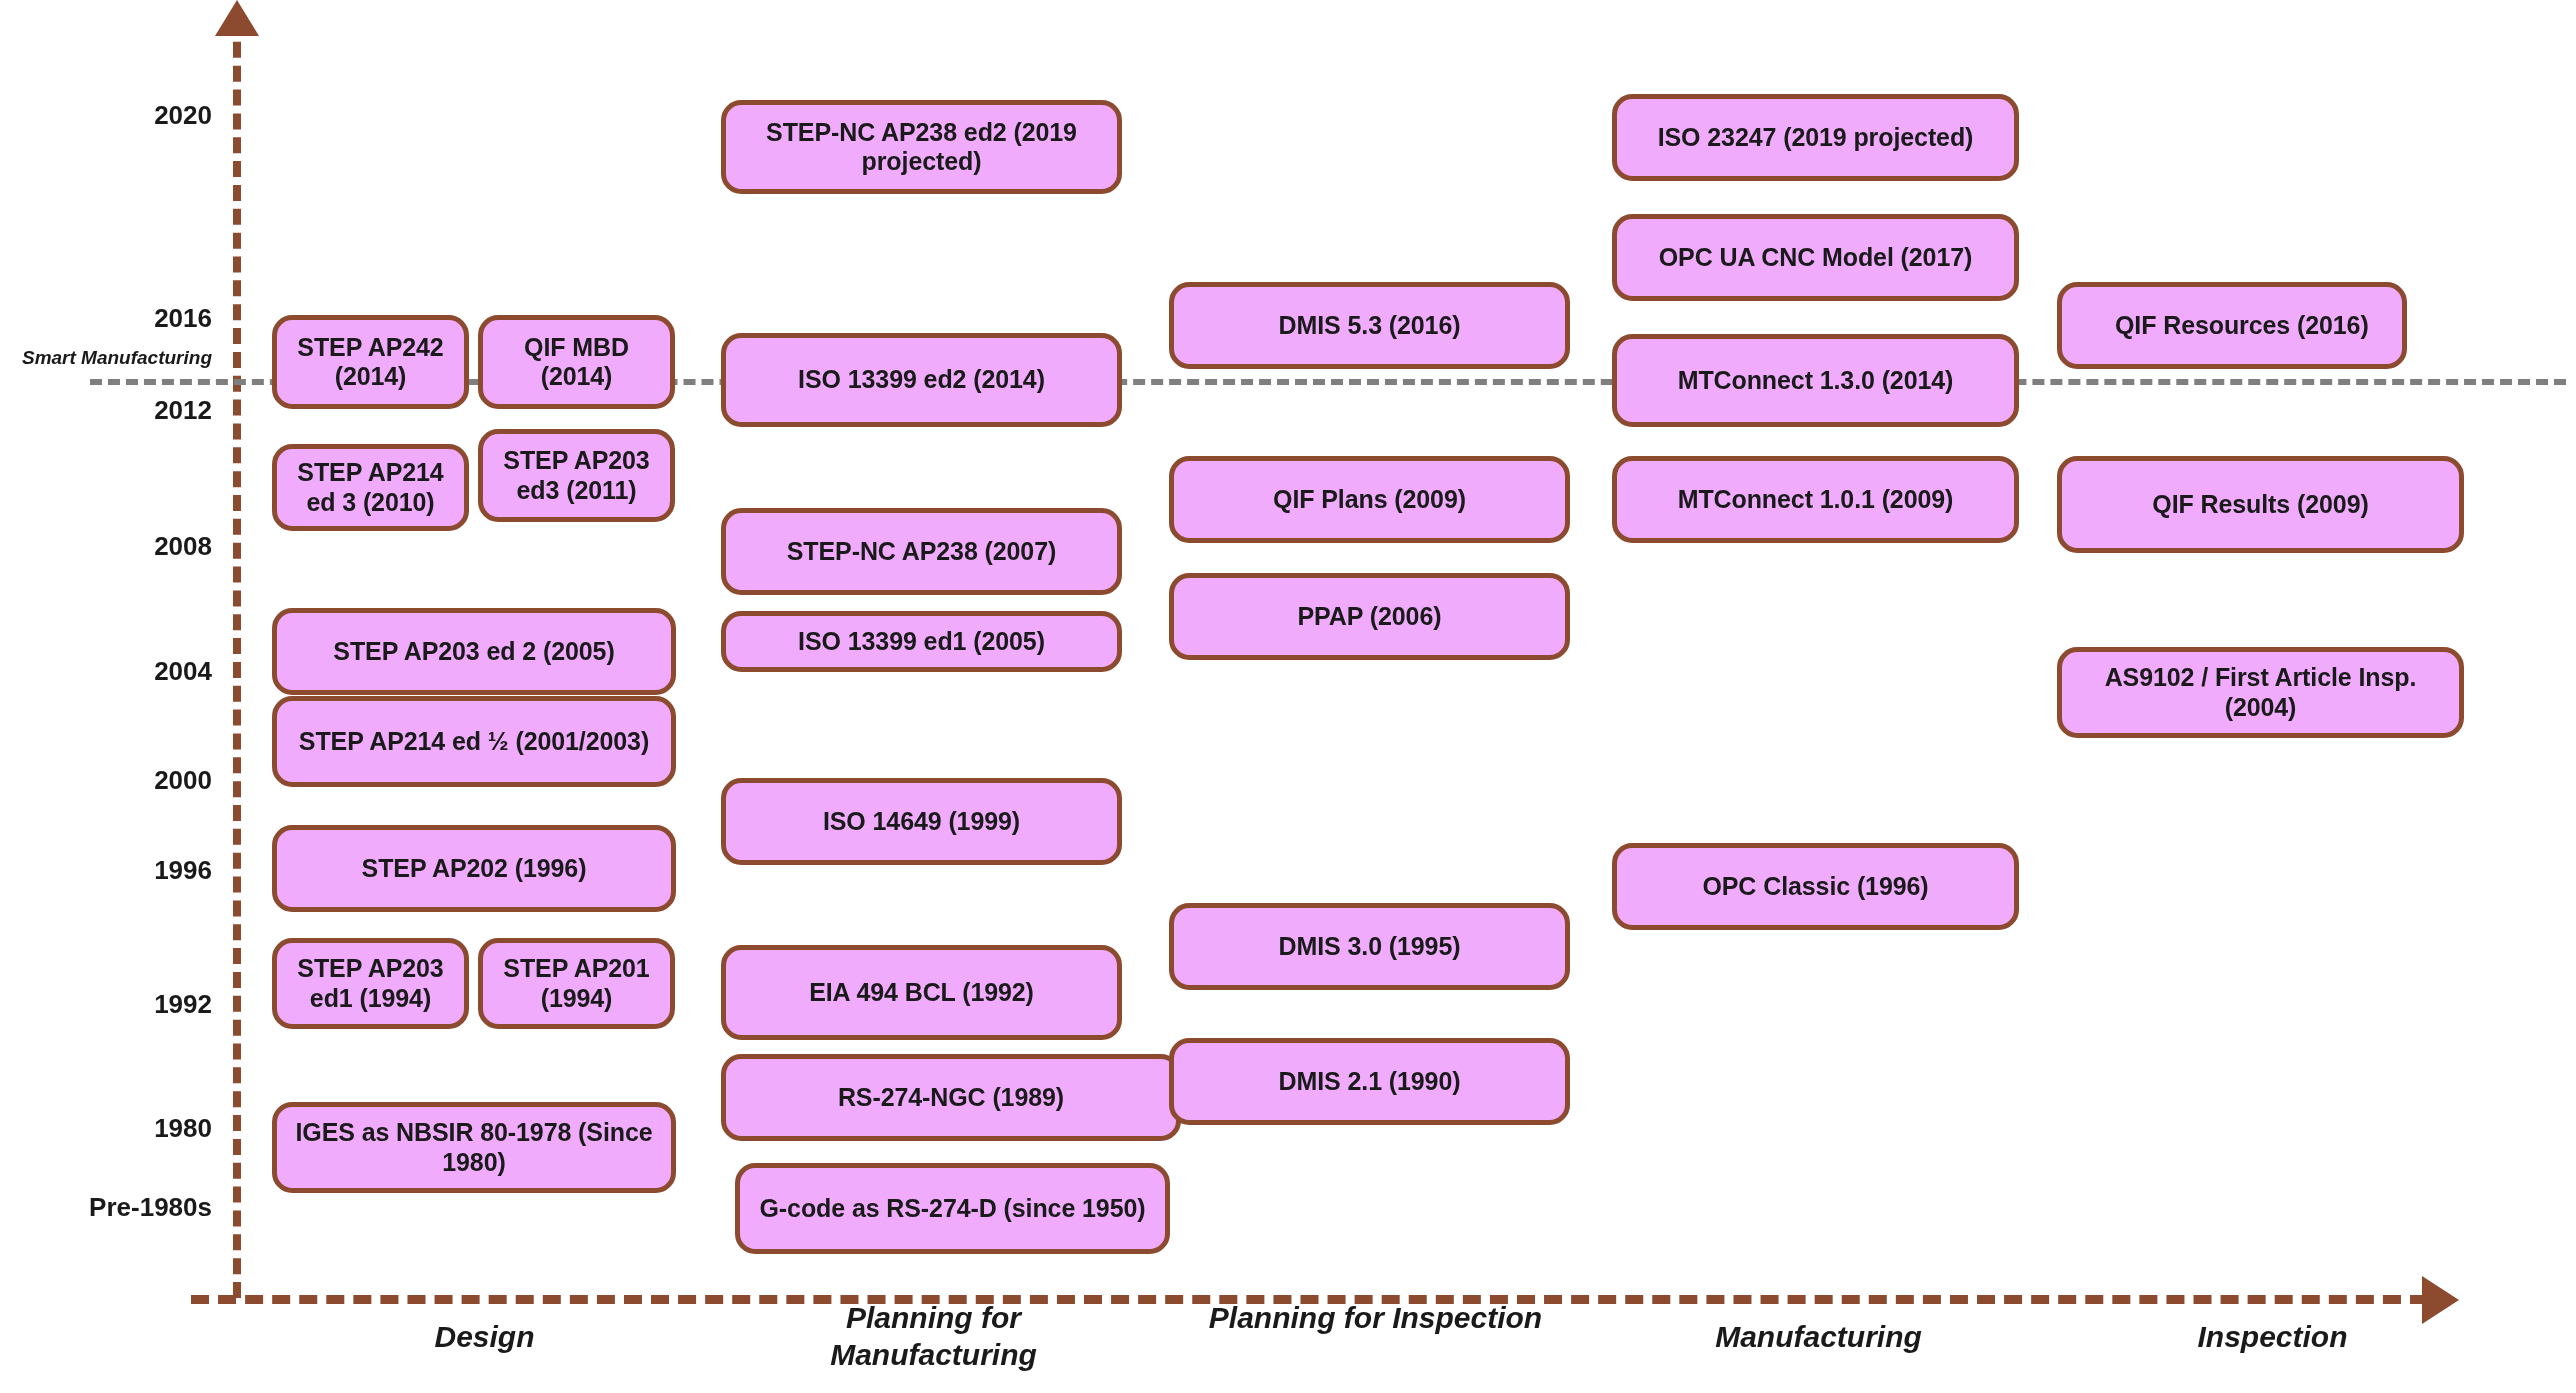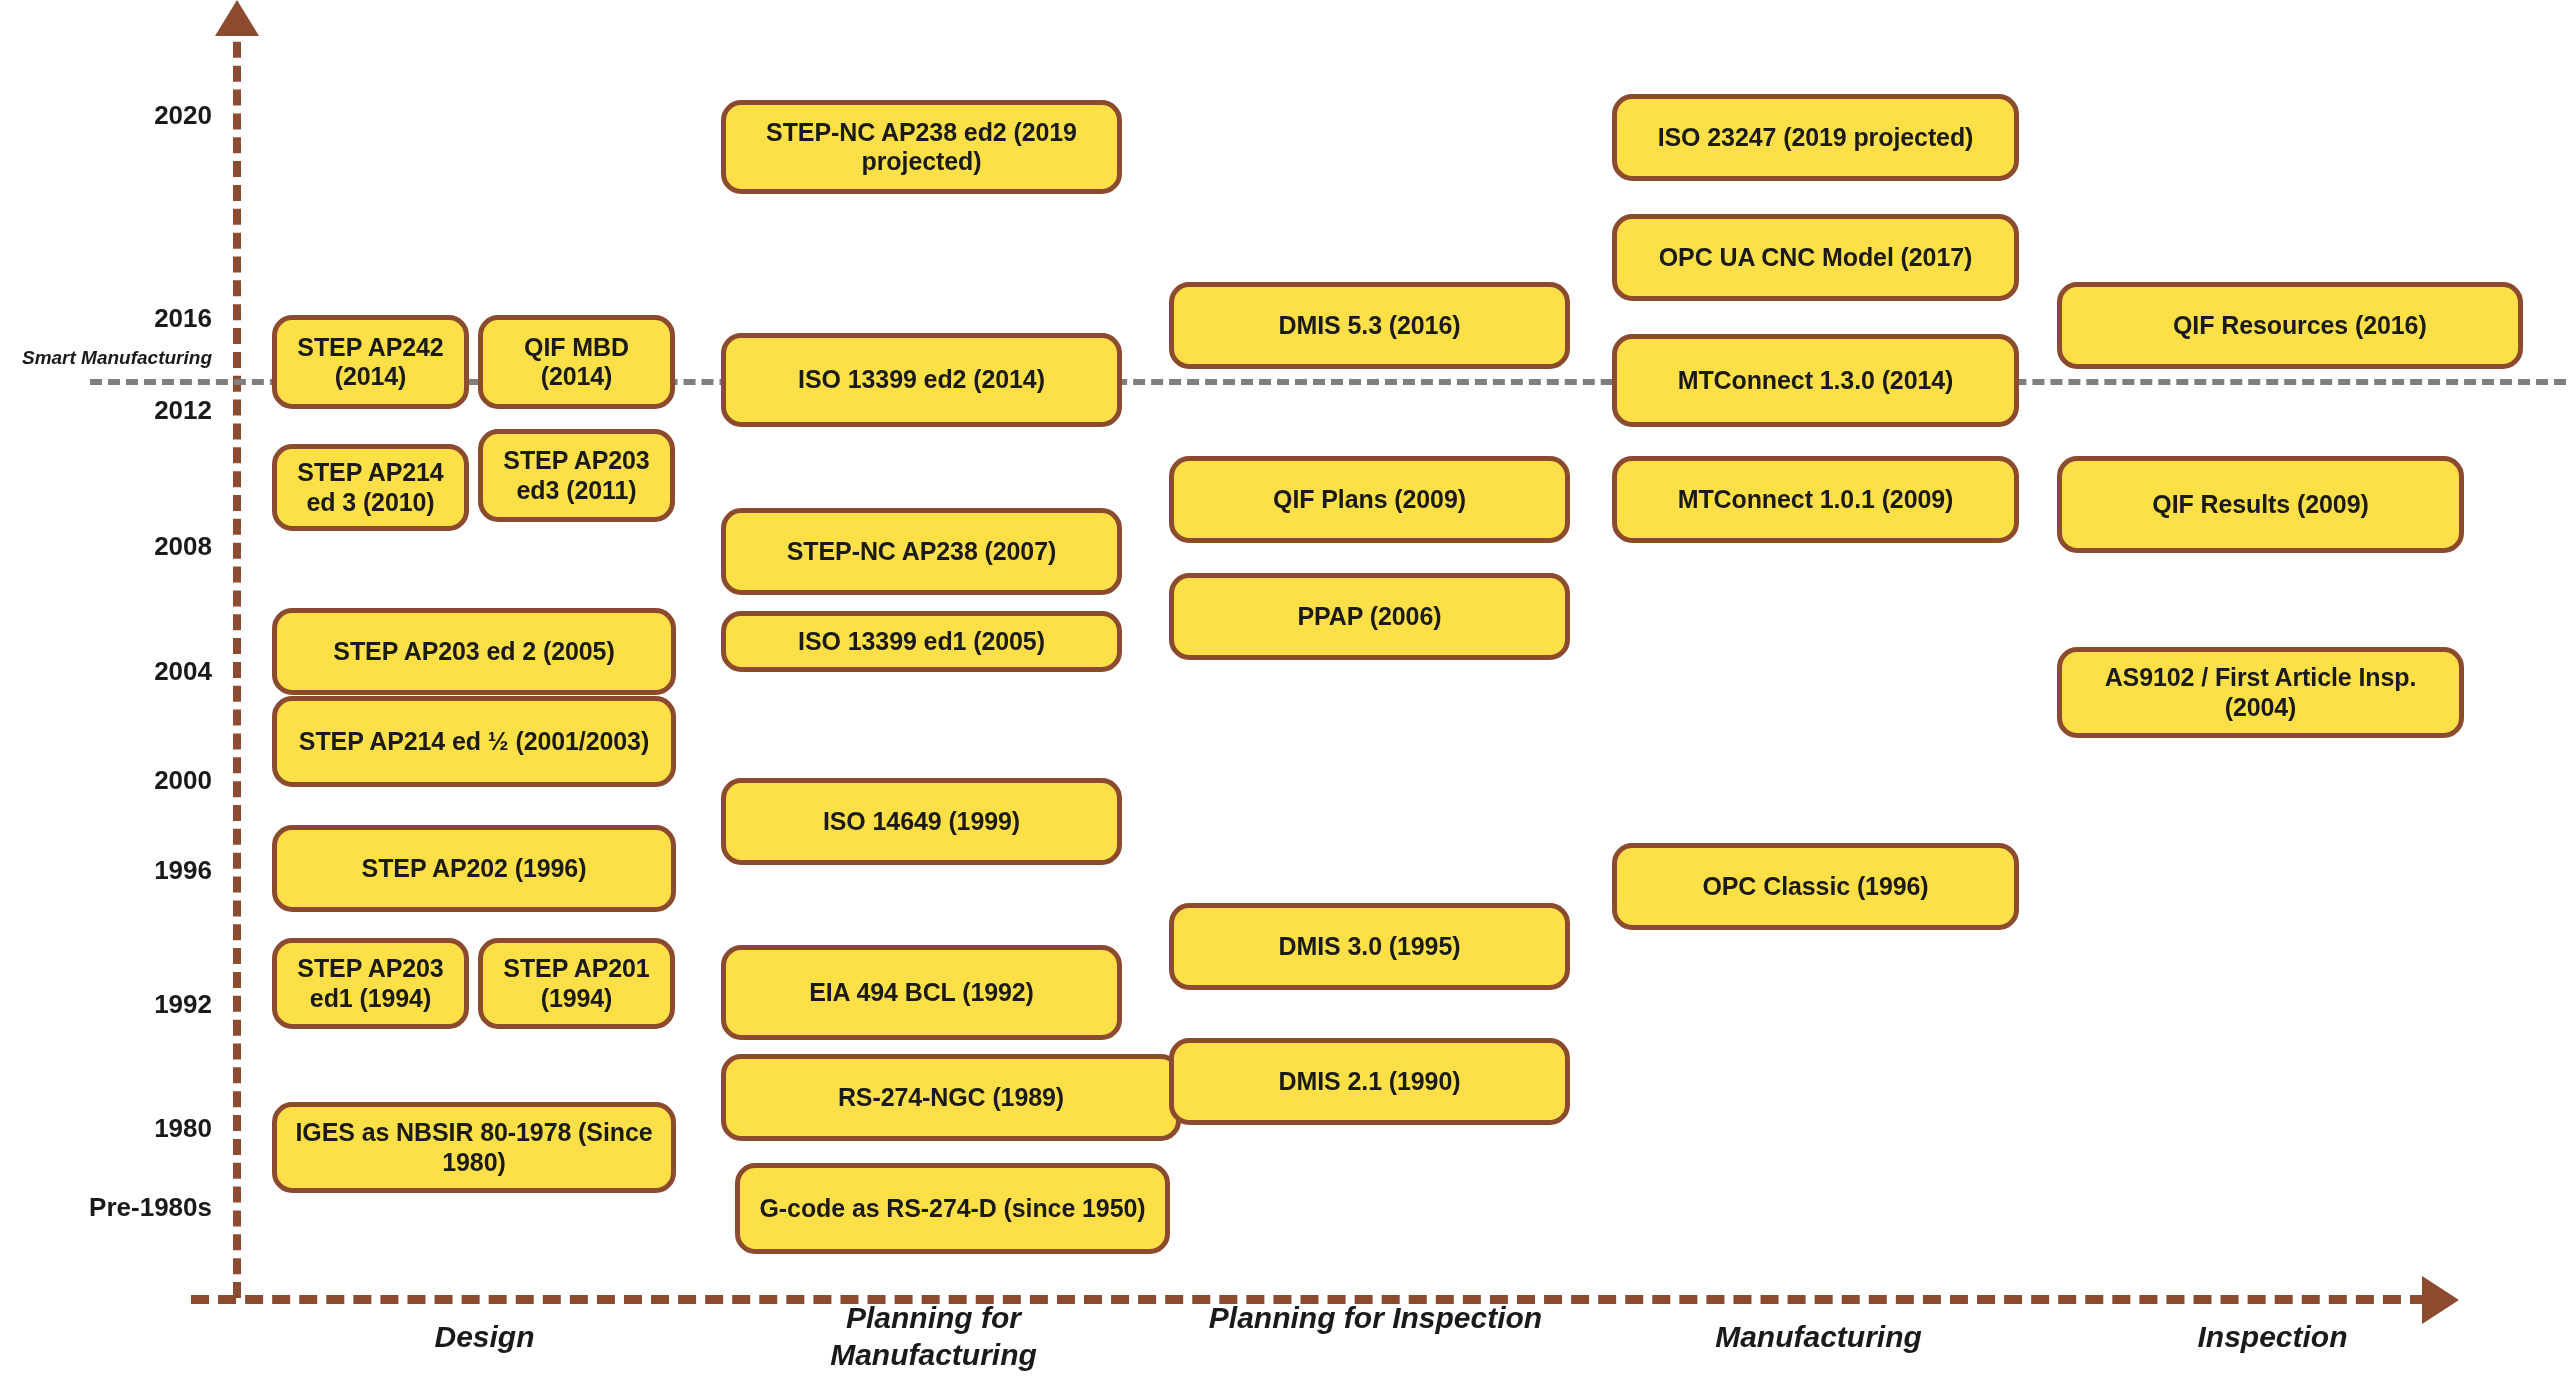--- a/index.html
+++ b/index.html
@@ -99,21 +99,21 @@
     font-weight: bold;
     font-style: italic;
     color: #1A1A1A;
     line-height: 1.22;
   }
 
   
   .box {
     position: absolute;
     box-sizing: border-box;
-    background: #fde047;
+    background: #f0abfc;
     border: 5.4px solid #8C4A2F;
     border-radius: 20.3px;
     display: flex;
     align-items: center;
     justify-content: center;
     text-align: center;
     padding: 2.4px 8.4px;
     font-size: 25px;
     font-weight: bold;
     color: #1A1A1A;
@@ -194,19 +194,19 @@
       <div class="box" style="left: 1169px; top: 282px; width: 401px; height: 87px;">DMIS 5.3 (2016)</div>
       <div class="box" style="left: 1169px; top: 456px; width: 401px; height: 87px;">QIF Plans (2009)</div>
       <div class="box" style="left: 1169px; top: 573px; width: 401px; height: 87px;">PPAP (2006)</div>
       <div class="box" style="left: 1169px; top: 903px; width: 401px; height: 87px;">DMIS 3.0 (1995)</div>
       <div class="box" style="left: 1169px; top: 1038px; width: 401px; height: 87px;">DMIS 2.1 (1990)</div>
       <div class="box" style="left: 1612px; top: 94px; width: 407px; height: 87px;">ISO 23247 (2019 projected)</div>
       <div class="box" style="left: 1612px; top: 214px; width: 407px; height: 87px;">OPC UA CNC Model (2017)</div>
       <div class="box" style="left: 1612px; top: 334px; width: 407px; height: 93px;">MTConnect 1.3.0 (2014)</div>
       <div class="box" style="left: 1612px; top: 456px; width: 407px; height: 87px;">MTConnect 1.0.1 (2009)</div>
       <div class="box" style="left: 1612px; top: 843px; width: 407px; height: 87px;">OPC Classic (1996)</div>
-      <div class="box" style="left: 2057px; top: 282px; width: 466px; height: 87px; padding-left: 28px;">QIF Resources (2016)</div>
+      <div class="box" style="left: 2057px; top: 282px; width: 350px; height: 87px; padding-left: 28px;">QIF Resources (2016)</div>
       <div class="box" style="left: 2057px; top: 456px; width: 407px; height: 97px;">QIF Results (2009)</div>
       <div class="box" style="left: 2057px; top: 647px; width: 407px; height: 91px;">AS9102 / First Article Insp. (2004)</div>
     </div>
 
 </div>
 
 
 </body></html>

